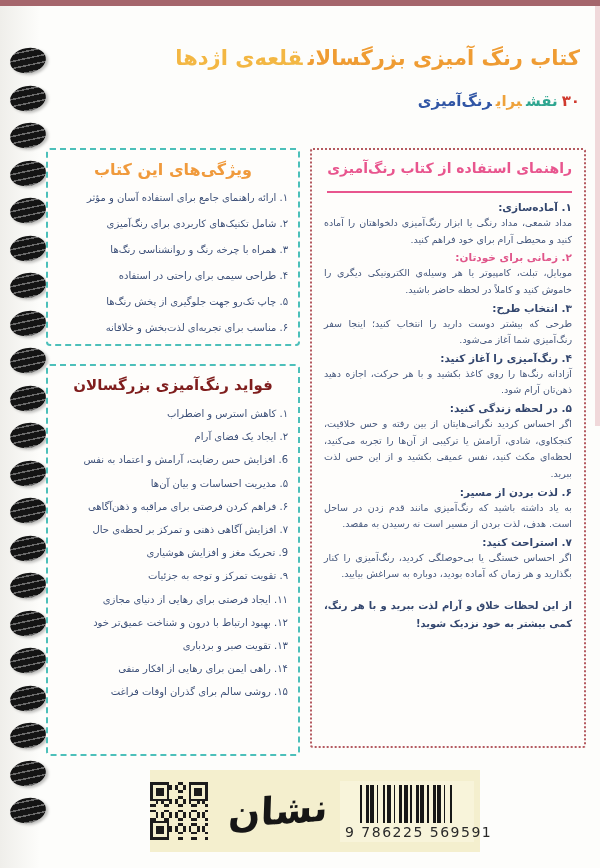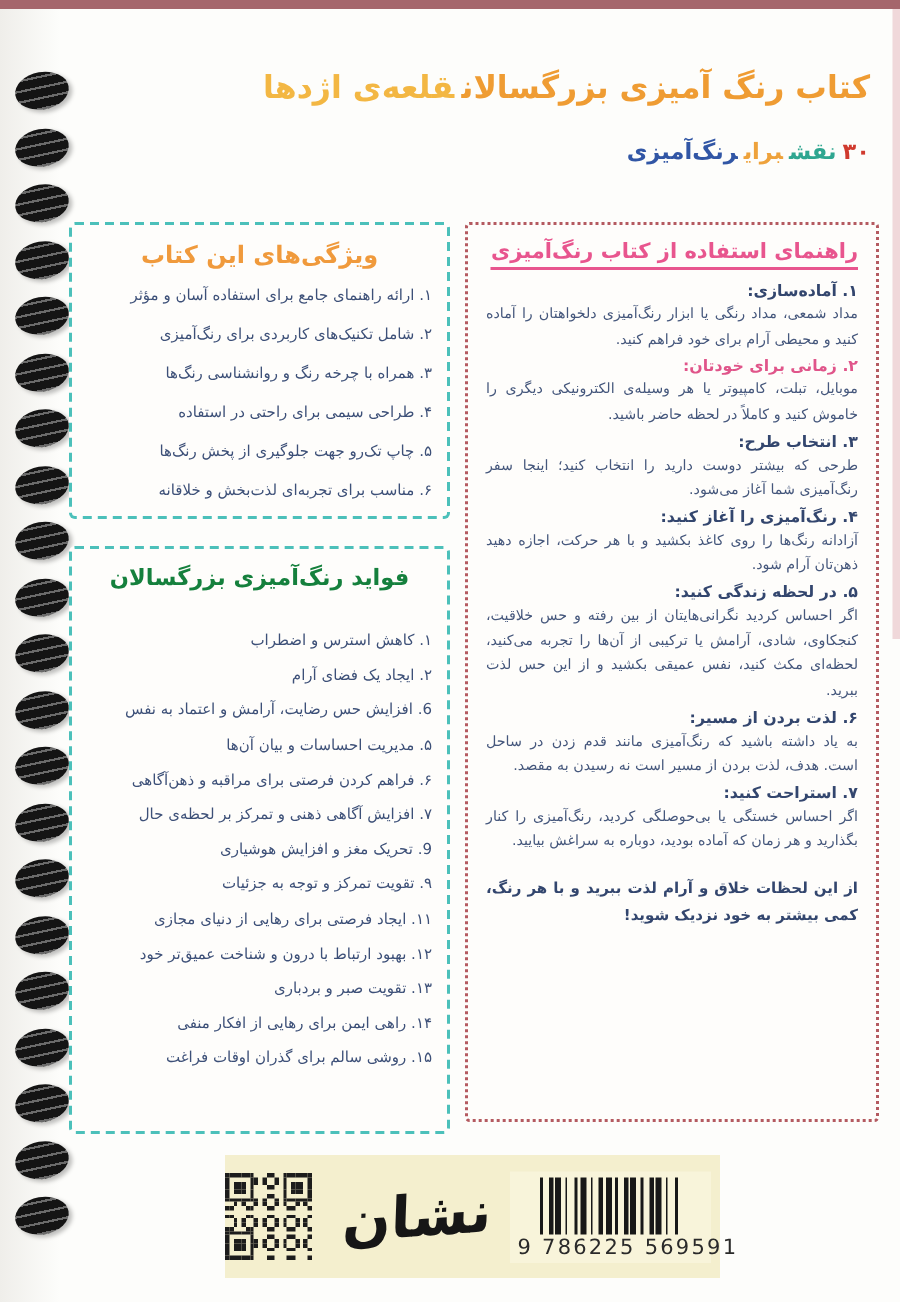--- a/index.html
+++ b/index.html
@@ -31,23 +31,23 @@
 
   
   .box { position:absolute; direction:rtl; background:#fefdfb; }
   .teal-box { border:2px dashed #4cc0ba; border-radius:4px; }
   .features-box { top:148px; left:46px; width:254px; height:198px; padding:10px 10px 6px; }
   .benefits-box { top:364px; left:46px; width:254px; height:392px; padding:10px 10px 6px; }
   .guide-box { top:148px; left:310px; width:276px; height:600px; border:2px dotted #b45a60; border-radius:3px; padding:10px 12px 6px; overflow:hidden; }
 
   .box-header { text-align:center; font-weight:bold; }
   .features-box .box-header { color:#f09a3c; font-size:16px; margin-bottom:6px; }
-  .benefits-box .box-header { color:#15803d; font-size:15px; margin-bottom:22px; }
+  .benefits-box .box-header { color:#7f1d1d; font-size:15px; margin-bottom:8px; }
   .guide-header { color:#e8558e; font-size:14px; font-weight:bold; text-align:right; margin-bottom:8px; }
-  .guide-header span { display:inline-block; border-bottom:2px solid #e8558e; padding-bottom:2px; }
+  .guide-header span { display:inline-block; border-bottom:2px solid #e8558e; padding-bottom:15px; }
 
   .li { color:#3d5078; text-align:right; font-size:10px; }
   .features-box .li { line-height:26px; }
   .benefits-box .li { line-height:23.2px; }
 
   .section { margin-bottom:3px; }
   .sec-heading { font-size:10.5px; font-weight:bold; color:#33466e; margin:3px 0 2px; text-align:right; }
   .sec-body { font-size:9.5px; color:#45577c; line-height:1.75; text-align:justify; }
   .closing { font-size:10px; font-weight:bold; color:#33466e; line-height:1.75; text-align:justify; margin-top:14px; }
 

